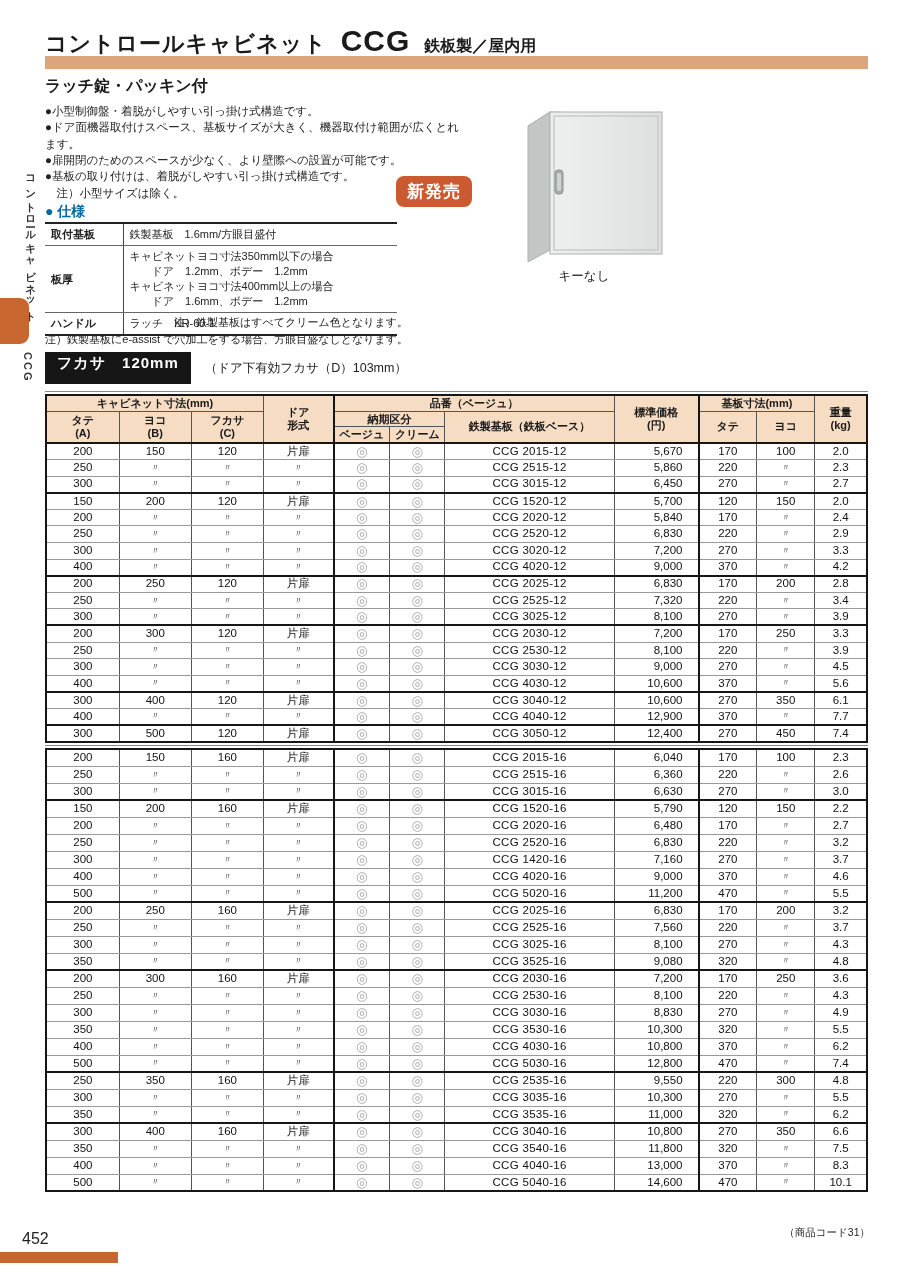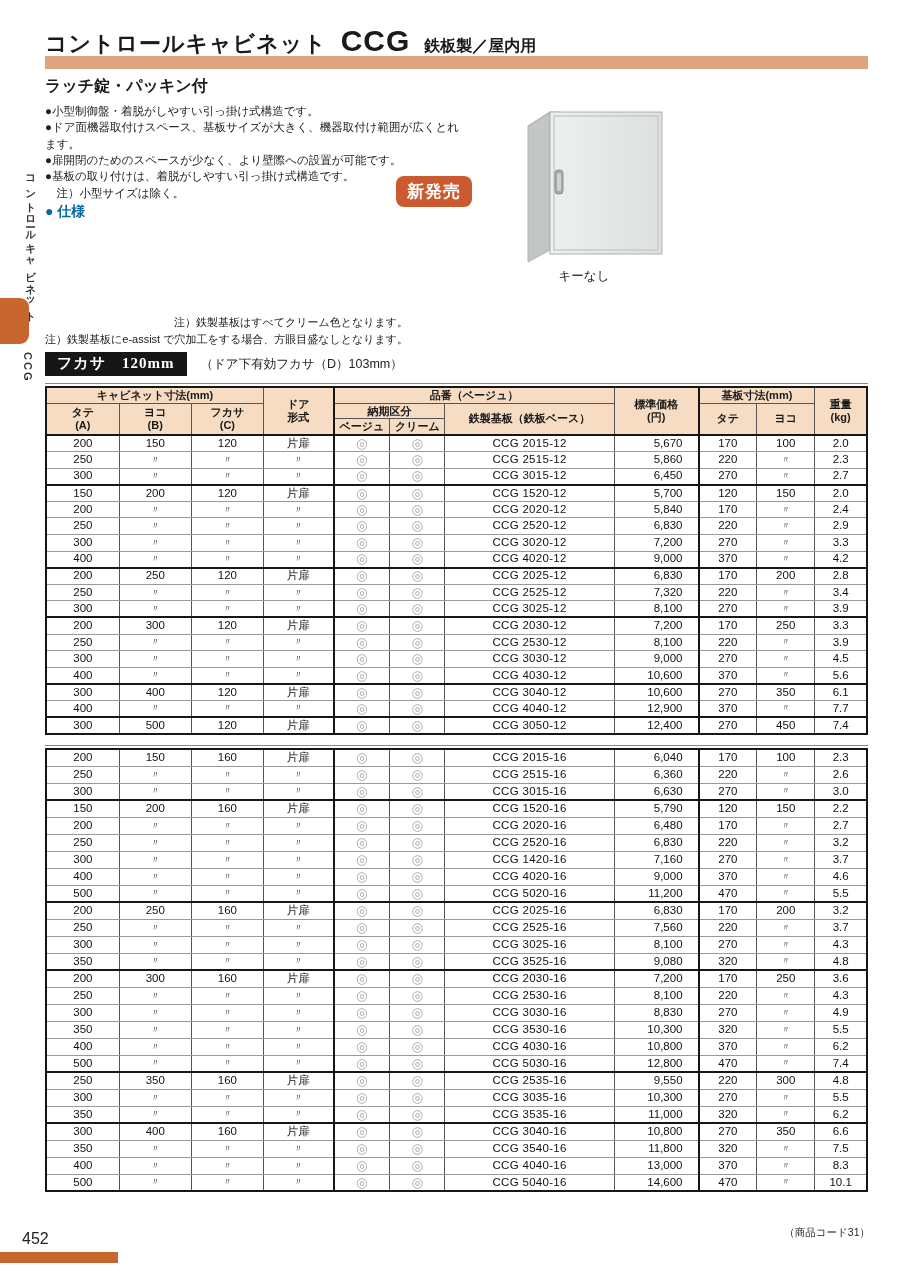--- a/index.html
+++ b/index.html
@@ -51,21 +51,21 @@
   .spec-table .spec-label { width:78px; font-weight:bold; border-right:1.5px solid #444; text-align:left; }
   .pre { white-space:pre-line; }
   .spec-notes { position:absolute; left:45px; top:314px; }
   .spec-notes div { font-size:11px; color:#222; line-height:1.5;text-align:right; }
 
   
   .section { position:absolute; left:45px; width:823px; }
   #section-120 { top:352px; }
   #section-160 { top:745px; }
   .section-head { display:flex; align-items:center; gap:14px; margin-bottom:7px; }
-  .section-label { background:#161616; color:#fff; font-size:15px; font-weight:bold; padding:2px 12px 3px; letter-spacing:1px;font-family:Liberation Serif, serif; }
+  .section-label { background:#161616; color:#fff; font-size:15px; font-weight:bold; padding:2px 12px 11px; letter-spacing:1px; }
   .section-note { font-size:12.5px; color:#222; }
   .rule { border-top:1px solid #888; margin-bottom:2px; }
 
   
   .data-table { width:823px; table-layout:fixed; border-collapse:collapse; border:2px solid #161616; }
   .data-table th {
     background:#f5dcc2; font-size:11px; color:#1a1a1a; font-weight:bold;
     border:1px solid #555; padding:1px 2px; line-height:1.15; text-align:center; vertical-align:middle;
   }
   .data-table thead tr:last-child th, .data-table thead th[rowspan="3"], .data-table thead th[rowspan="2"] { border-bottom:2px solid #161616; }
@@ -126,20 +126,39 @@
       <polygon points="30,22 52,8 52,146 30,158" fill="#c2c7c5" stroke="#aeb3b1" stroke-width="1"></polygon>
       <rect x="52" y="8" width="112" height="142" fill="url(#front)" stroke="#aab0ae" stroke-width="1"></rect>
       <rect x="56" y="12" width="104" height="134" fill="none" stroke="#c6cbc9" stroke-width="1.5"></rect>
       <rect x="57" y="66" width="8" height="24" rx="3" fill="#a5abaa" stroke="#8d9493" stroke-width="1"></rect>
       <rect x="59" y="69" width="4" height="18" rx="2" fill="#cfd4d3"></rect>
     </svg>
   </div>
   <div class="photo-caption">キーなし</div>
 
   <div class="spec-head">● 仕様</div>
+  <table class="spec-table">
+    <tbody>
+        <tr>
+      <td class="spec-label">取付基板</td>
+      <td class="pre">鉄製基板　1.6mm/方眼目盛付</td>
+    </tr>
+    <tr>
+      <td class="spec-label">板厚</td>
+      <td class="pre">キャビネットヨコ寸法350mm以下の場合
+　　ドア　1.2mm、ボデー　1.2mm
+キャビネットヨコ寸法400mm以上の場合
+　　ドア　1.6mm、ボデー　1.2mm</td>
+    </tr>
+    <tr>
+      <td class="spec-label">ハンドル</td>
+      <td class="pre">ラッチ　KR-60-1</td>
+    </tr>
+  </tbody>
+    </table>
   <div class="spec-notes">
     <div>注）鉄製基板はすべてクリーム色となります。</div>
     <div>注）鉄製基板にe-assist で穴加工をする場合、方眼目盛なしとなります。</div>
   </div>
 
   <div class="section" id="section-120">
     <div class="section-head">
       <span class="section-label">フカサ　120mm</span>
       <span class="section-note">（ドア下有効フカサ（D）103mm）</span>
     </div>

